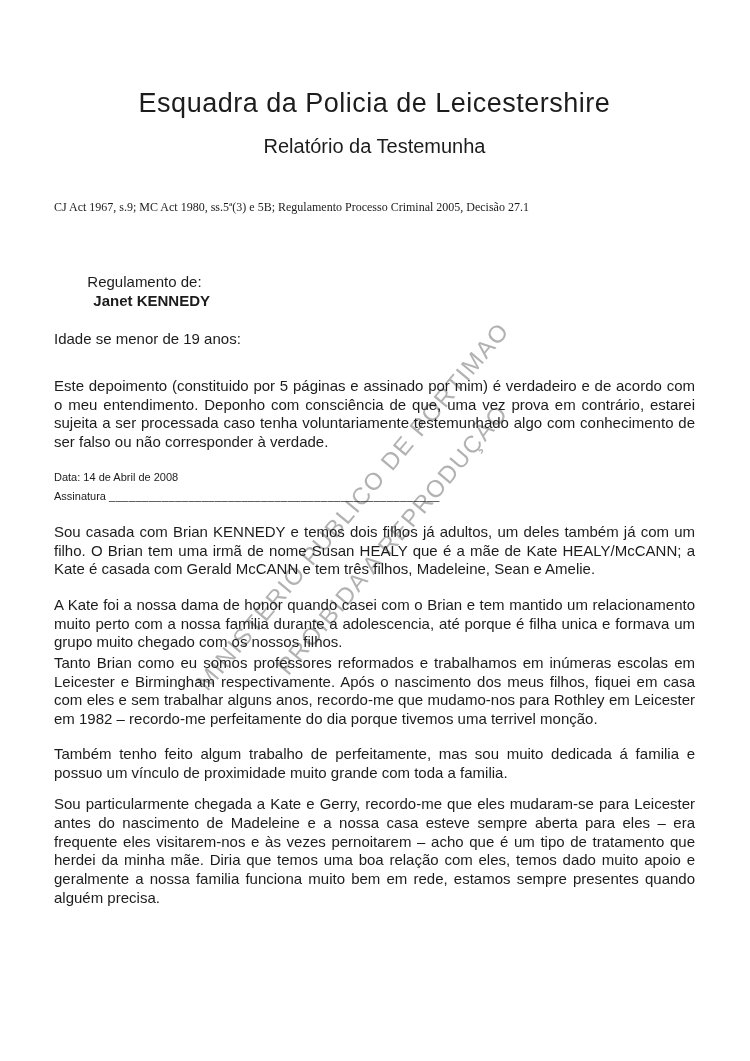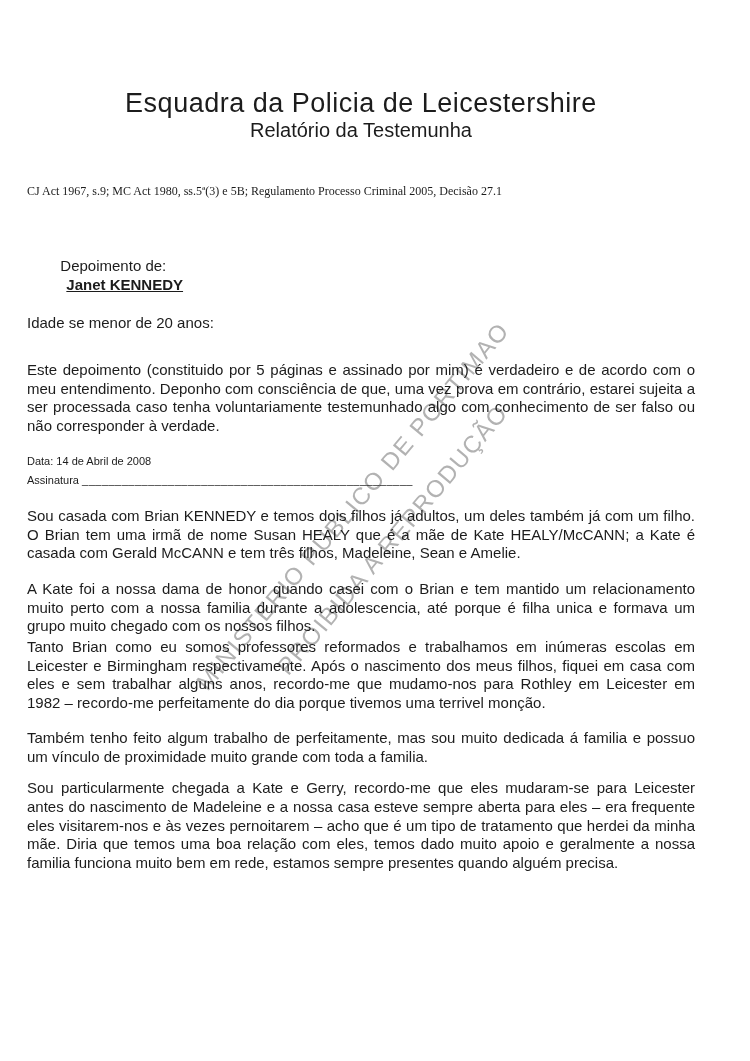--- a/index.html
+++ b/index.html
@@ -12,55 +12,54 @@
     width: 750px;
     height: 1061px;
     background: #ffffff;
     overflow: hidden;
     font-family: "Liberation Sans", sans-serif;
     color: #1c1c1c;
   }
   .content {
     position: relative;
     z-index: 1;
-    padding: 0 55px 0 27px;
+    padding: 0 55px 0 54px;
   }
   .title-block {
     margin-top: 88px;
     text-align: center;
   }
   .doc-title {
     font-size: 27px;
     font-weight: 400;
     line-height: 30px;
     margin: 0;
     letter-spacing: 0.5px;
   }
   .doc-subtitle {
     font-size: 20px;
     font-weight: 400;
     line-height: 25px;
-    margin: 0;
+    margin: 16px;
   }
   .legal-ref {
     margin-top: 39px;
     font-family: "Liberation Serif", serif;
     font-size: 12px;
     line-height: 19px;
   }
   .meta-block {
     margin-top: 36px;
     font-size: 15px;
     line-height: 19px;
   }
   .meta-line { white-space: pre-wrap; }
   .witness-name {
     font-weight: 700;
     margin-left: 6px;
-    text-decoration: underline;
   }
   .body-par {
     margin: 17px 0 0 0;
     font-size: 15px;
     line-height: 18.7px;
     text-align: justify;
   }
   .declaration { margin-top: 29px; }
   .date-block {
     margin-top: 16px;
@@ -102,24 +101,24 @@
 
     <div class="title-block">
       <h1 class="doc-title">Esquadra da Policia de Leicestershire</h1>
       <h2 class="doc-subtitle">Relatório da Testemunha</h2>
     </div>
 
     <div class="legal-ref">CJ Act 1967, s.9; MC Act 1980, ss.5ª(3) e 5B; Regulamento Processo Criminal 2005, Decisão 27.1</div>
 
     <div class="meta-block">
       <div class="meta-line">
-        <span>Depoimento de: </span>
+        <span>Regulamento de: </span>
         <span class="witness-name">Janet KENNEDY</span>
       </div>
-      <div class="meta-line">Idade se menor de 20 anos:</div>
+      <div class="meta-line">Idade se menor de 19 anos:</div>
     </div>
 
     <p class="body-par declaration">Este depoimento (constituido por 5 páginas e assinado por mim) é verdadeiro e de acordo com o meu entendimento. Deponho com consciência de que, uma vez prova em contrário, estarei sujeita a ser processada caso tenha voluntariamente testemunhado algo com conhecimento de ser falso ou não corresponder à verdade.</p>
 
     <div class="date-block">
       <div>Data: 14 de Abril de 2008</div>
       <div>
         <span>Assinatura </span><span class="sig-line-text">__________________________________________________</span>
       </div>
     </div>

